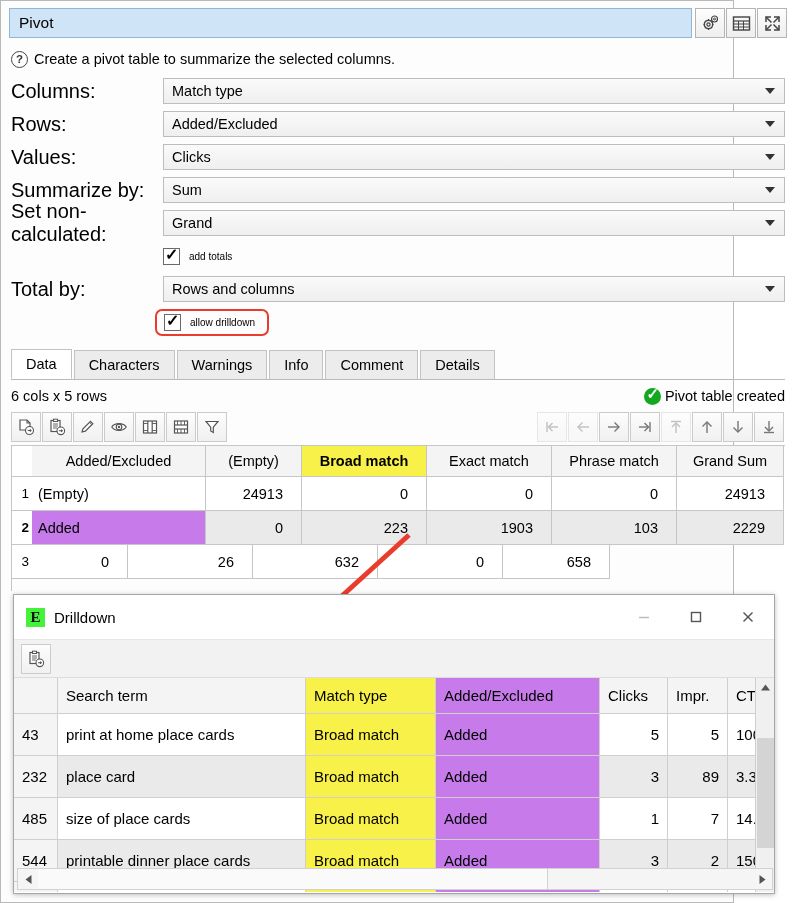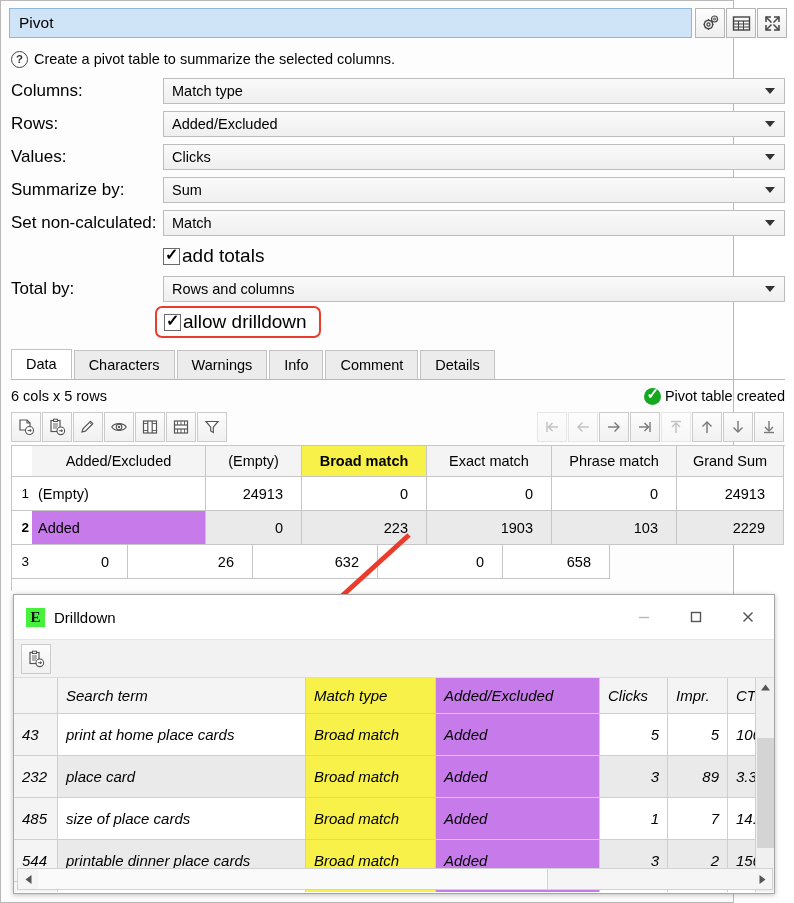--- a/index.html
+++ b/index.html
@@ -54,21 +54,21 @@
     width: 17px; height: 17px; border-radius: 50%;
     border: 1.4px solid #444; color: #333;
     font-size: 11.5px; line-height: 14px;
     text-align: center; font-weight: 600;
     flex: none;
   }
 
   
   .form { position: absolute; left: 10px; top: 76px; width: 774px; }
   .frow { display: flex; align-items: center; height: 28px; margin-bottom: 5px; }
-  .flabel { width: 152px; flex: none; font-size: 17px; }
+  .flabel { width: 152px; flex: none; font-size: 20px; }
   .combo {
     flex: 1; height: 26px;
     background: linear-gradient(#fafafa,#efefef);
     border: 1px solid #bdbdbd;
     display: flex; align-items: center;
     padding-left: 8px;
     position: relative;
     font-size: 14.5px;
   }
   .combo .caret {
@@ -84,21 +84,21 @@
   .cbox {
     width: 17px; height: 17px;
     border: 1px solid #6a6a6a; background: #fff;
     position: relative; flex: none;
   }
   .cbox::after {
     content: "✓";
     position: absolute; left: 1px; top: -4px;
     font-size: 16px; font-weight: 700; color: #000;
   }
-  .clabel { margin-left: 2px; font-size: 19px; }
+  .clabel { margin-left: 9px; font-size: 10px; }
   .hl-wrap {
     display: inline-flex; align-items: center;
     border: 2px solid #ea3c2d; border-radius: 7px;
     padding: 3px 12px 3px 7px;
     margin-left: -8px;
   }
 
   
   .tabs {
     position: absolute; left: 10px; top: 349px;
@@ -215,21 +215,21 @@
     width: 52px; height: 44px;
     display: flex; align-items: center; justify-content: center;
   }
   .dtoolbar {
     height: 38px; display: flex; align-items: center;
     padding-left: 7px;
     background: #f2f2f2;
     border-bottom: 1px solid #dcdcdc;
   }
   .dgrid { position: relative; height: 214px; overflow: hidden; }
-  .drow { display: flex; height: 42px; font-style: italic; }
+  .drow { display: flex; height: 42px; }
   .drow.head { height: 36px; }
   .dcell {
     border-right: 1px solid #cfcfcf;
     border-bottom: 1px solid #cfcfcf;
     display: flex; align-items: center;
     padding: 0 8px; font-size: 15px;
     background: #fff; white-space: nowrap; overflow: hidden;
   }
   .dcell.num { justify-content: flex-end; }
   .dcell.hdr { background: #f4f4f4; }
@@ -356,21 +356,21 @@
       <span class="flabel">Summarize by:</span>
       <div class="combo">
         <span>Sum</span>
         <span class="caret"></span>
       </div>
     </div>
 
     <div class="frow">
       <span class="flabel">Set non-calculated:</span>
       <div class="combo">
-        <span>Match</span>
+        <span>Grand</span>
         <span class="caret"></span>
       </div>
     </div>
 
     <div class="checkrow">
       <span class="spacer"></span>
       <span class="cbox"></span>
       <span class="clabel">add totals</span>
     </div>
 

